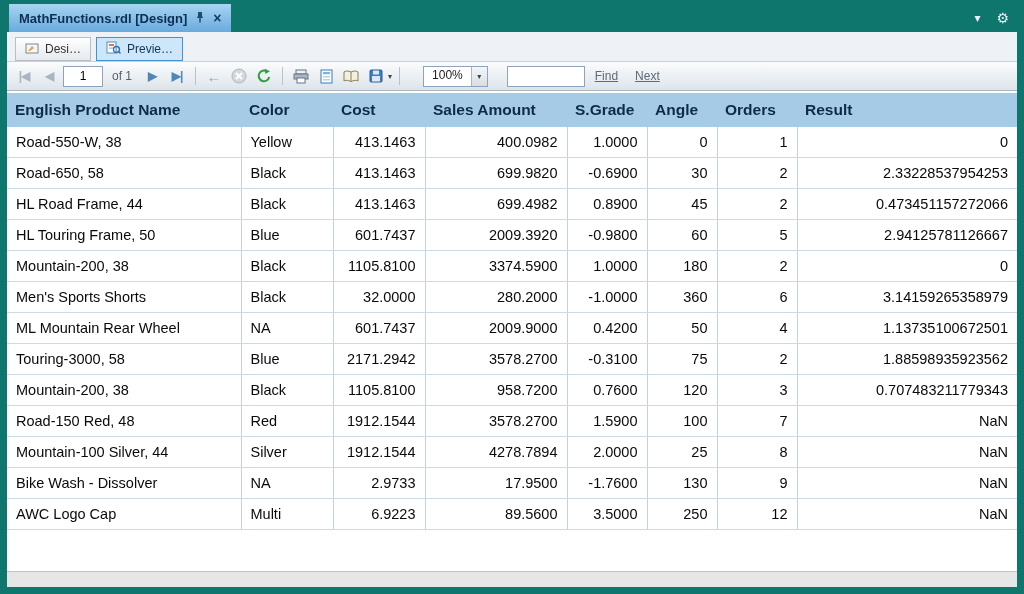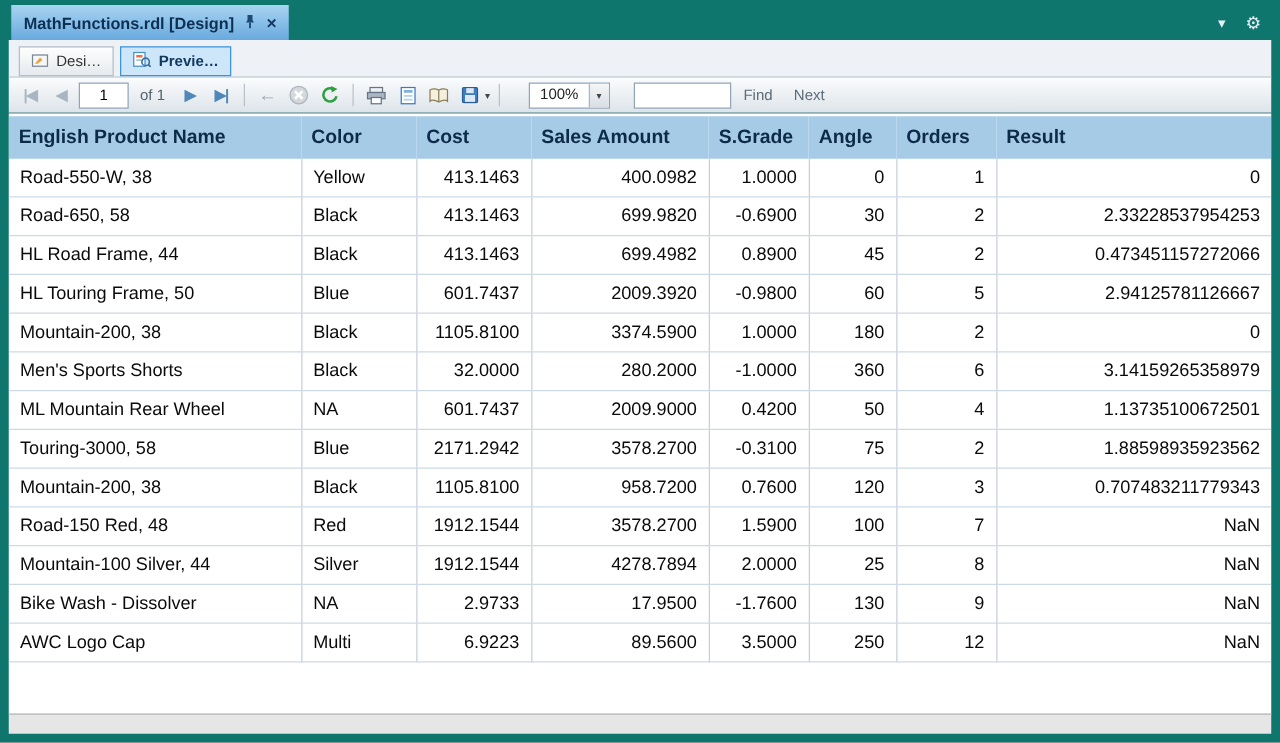--- a/index.html
+++ b/index.html
@@ -15,42 +15,42 @@
   .doc-tab .close{font-size:14px;font-weight:700;color:#12395f;line-height:1;}
   .titlebar-right{margin-left:auto;display:flex;align-items:center;gap:16px;color:#e6effa;
                   padding-right:8px;font-size:12px;}
   .titlebar-right .gear{font-size:14px;}
 
   
   .viewtabs{height:30px;background:#eef2f7;border-bottom:1px solid #c9d2da;display:flex;
             align-items:flex-end;gap:5px;padding-left:8px;box-sizing:border-box;flex:0 0 auto;}
   .vtab{display:flex;align-items:center;gap:6px;height:22px;padding:0 9px;font-size:12px;
         border:1px solid #b6bec6;background:linear-gradient(#fefefe,#e6eaee);color:#333;cursor:default;}
-  .vtab.active{background:#cde6fa;border-color:#3e93dd;color:#10375c;font-weight:700;}
+  .vtab.active{background:#cde6fa;border-color:#3e93dd;color:#10375c;font-weight:400;}
 
   
   .toolbar{height:29px;background:linear-gradient(#fbfcfd,#dde4ea);border-bottom:1px solid #aab6c2;
            display:flex;align-items:center;gap:3px;padding:0 6px;box-sizing:border-box;
            font-size:12px;color:#55616e;flex:0 0 auto;}
   .tb-btn{display:flex;align-items:center;justify-content:center;width:22px;height:22px;border-radius:2px;}
   .tb-sep{width:1px;height:18px;background:#b9c2cb;margin:0 4px;}
   .nav-glyph{color:#4f87b8;font-weight:700;font-size:12px;letter-spacing:-1px;}
   .nav-glyph.dim{color:#a9b6c2;}
   .page-input{width:34px;height:17px;border:1px solid #8fa4b8;text-align:center;font-size:12px;
               font-family:"Liberation Sans",sans-serif;}
   .of-label{margin:0 6px;color:#55616e;text-align:center;}
   .back-glyph{color:#9aa6b2;font-size:15px;font-weight:700;}
   .zoom-box{display:flex;align-items:stretch;border:1px solid #8fa4b8;background:#fff;height:19px;margin-left:16px;}
   .zoom-value{padding:1px 8px 0 8px;font-size:12px;color:#222;}
   .zoom-caret{width:15px;background:linear-gradient(#f4f6f8,#d9dee4);border-left:1px solid #aab6c2;
               display:flex;align-items:center;justify-content:center;font-size:8px;color:#444;}
   .export-caret{font-size:8px;color:#444;margin-left:-2px;}
   .find-input{width:72px;height:17px;border:1px solid #8fa4b8;margin-left:16px;
               font-family:"Liberation Sans",sans-serif;}
-  .link{color:#5d6a77;margin:0 7px;cursor:default;}
+  .link{color:#5d6a77;margin:0 7px;cursor:default;text-decoration:underline;}
   .watermark{margin-left:20px;background:#ece7c3;color:#33301c;font-weight:700;font-size:12px;
              padding:3px 15px;white-space:nowrap;}
 
   
   .report{flex:1 1 auto;background:#fff;overflow:hidden;padding-top:2px;box-sizing:border-box;}
   table{border-collapse:collapse;width:100%;table-layout:fixed;}
   thead th{background:#a6cbe6;color:#0d2b49;font-size:15.5px;font-weight:700;text-align:left;
            height:34px;padding:0 0 0 8px;white-space:nowrap;overflow:hidden;}
   tbody td{font-size:14.5px;color:#0a0a0a;height:30px;border-right:1px solid #c6d0da;
            border-bottom:1px solid #cddae6;padding:0 9px;white-space:nowrap;overflow:hidden;}

